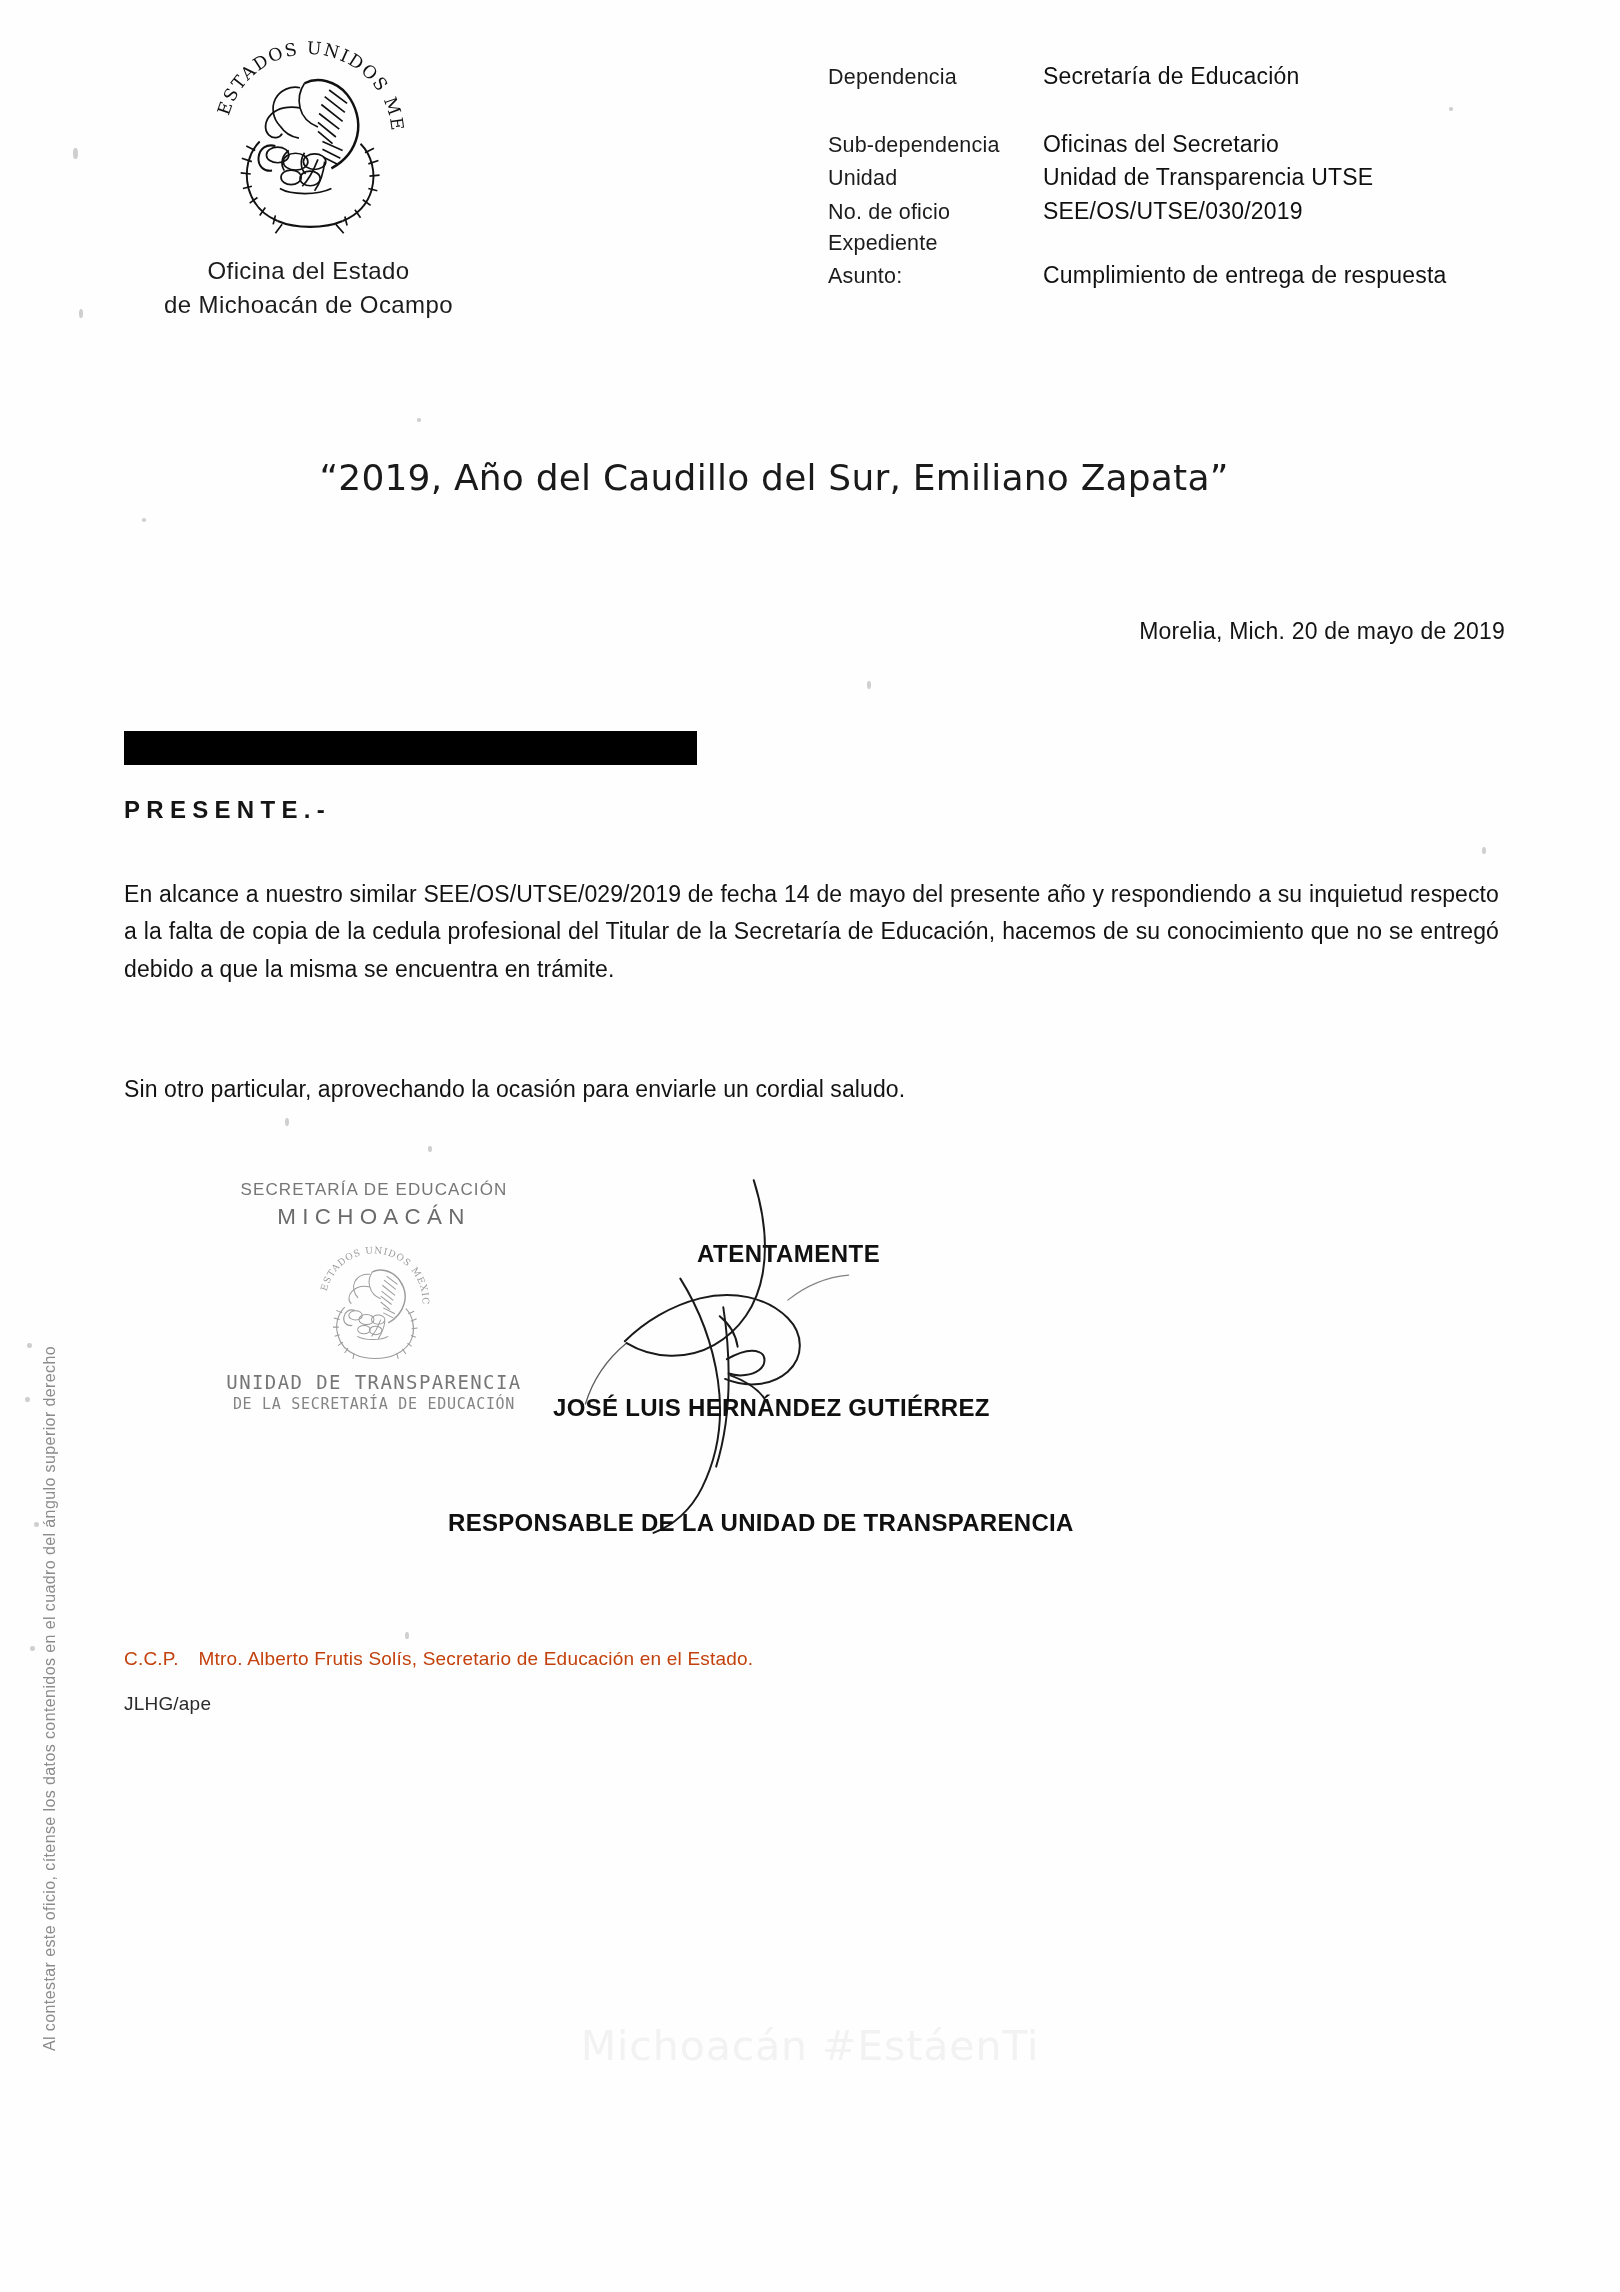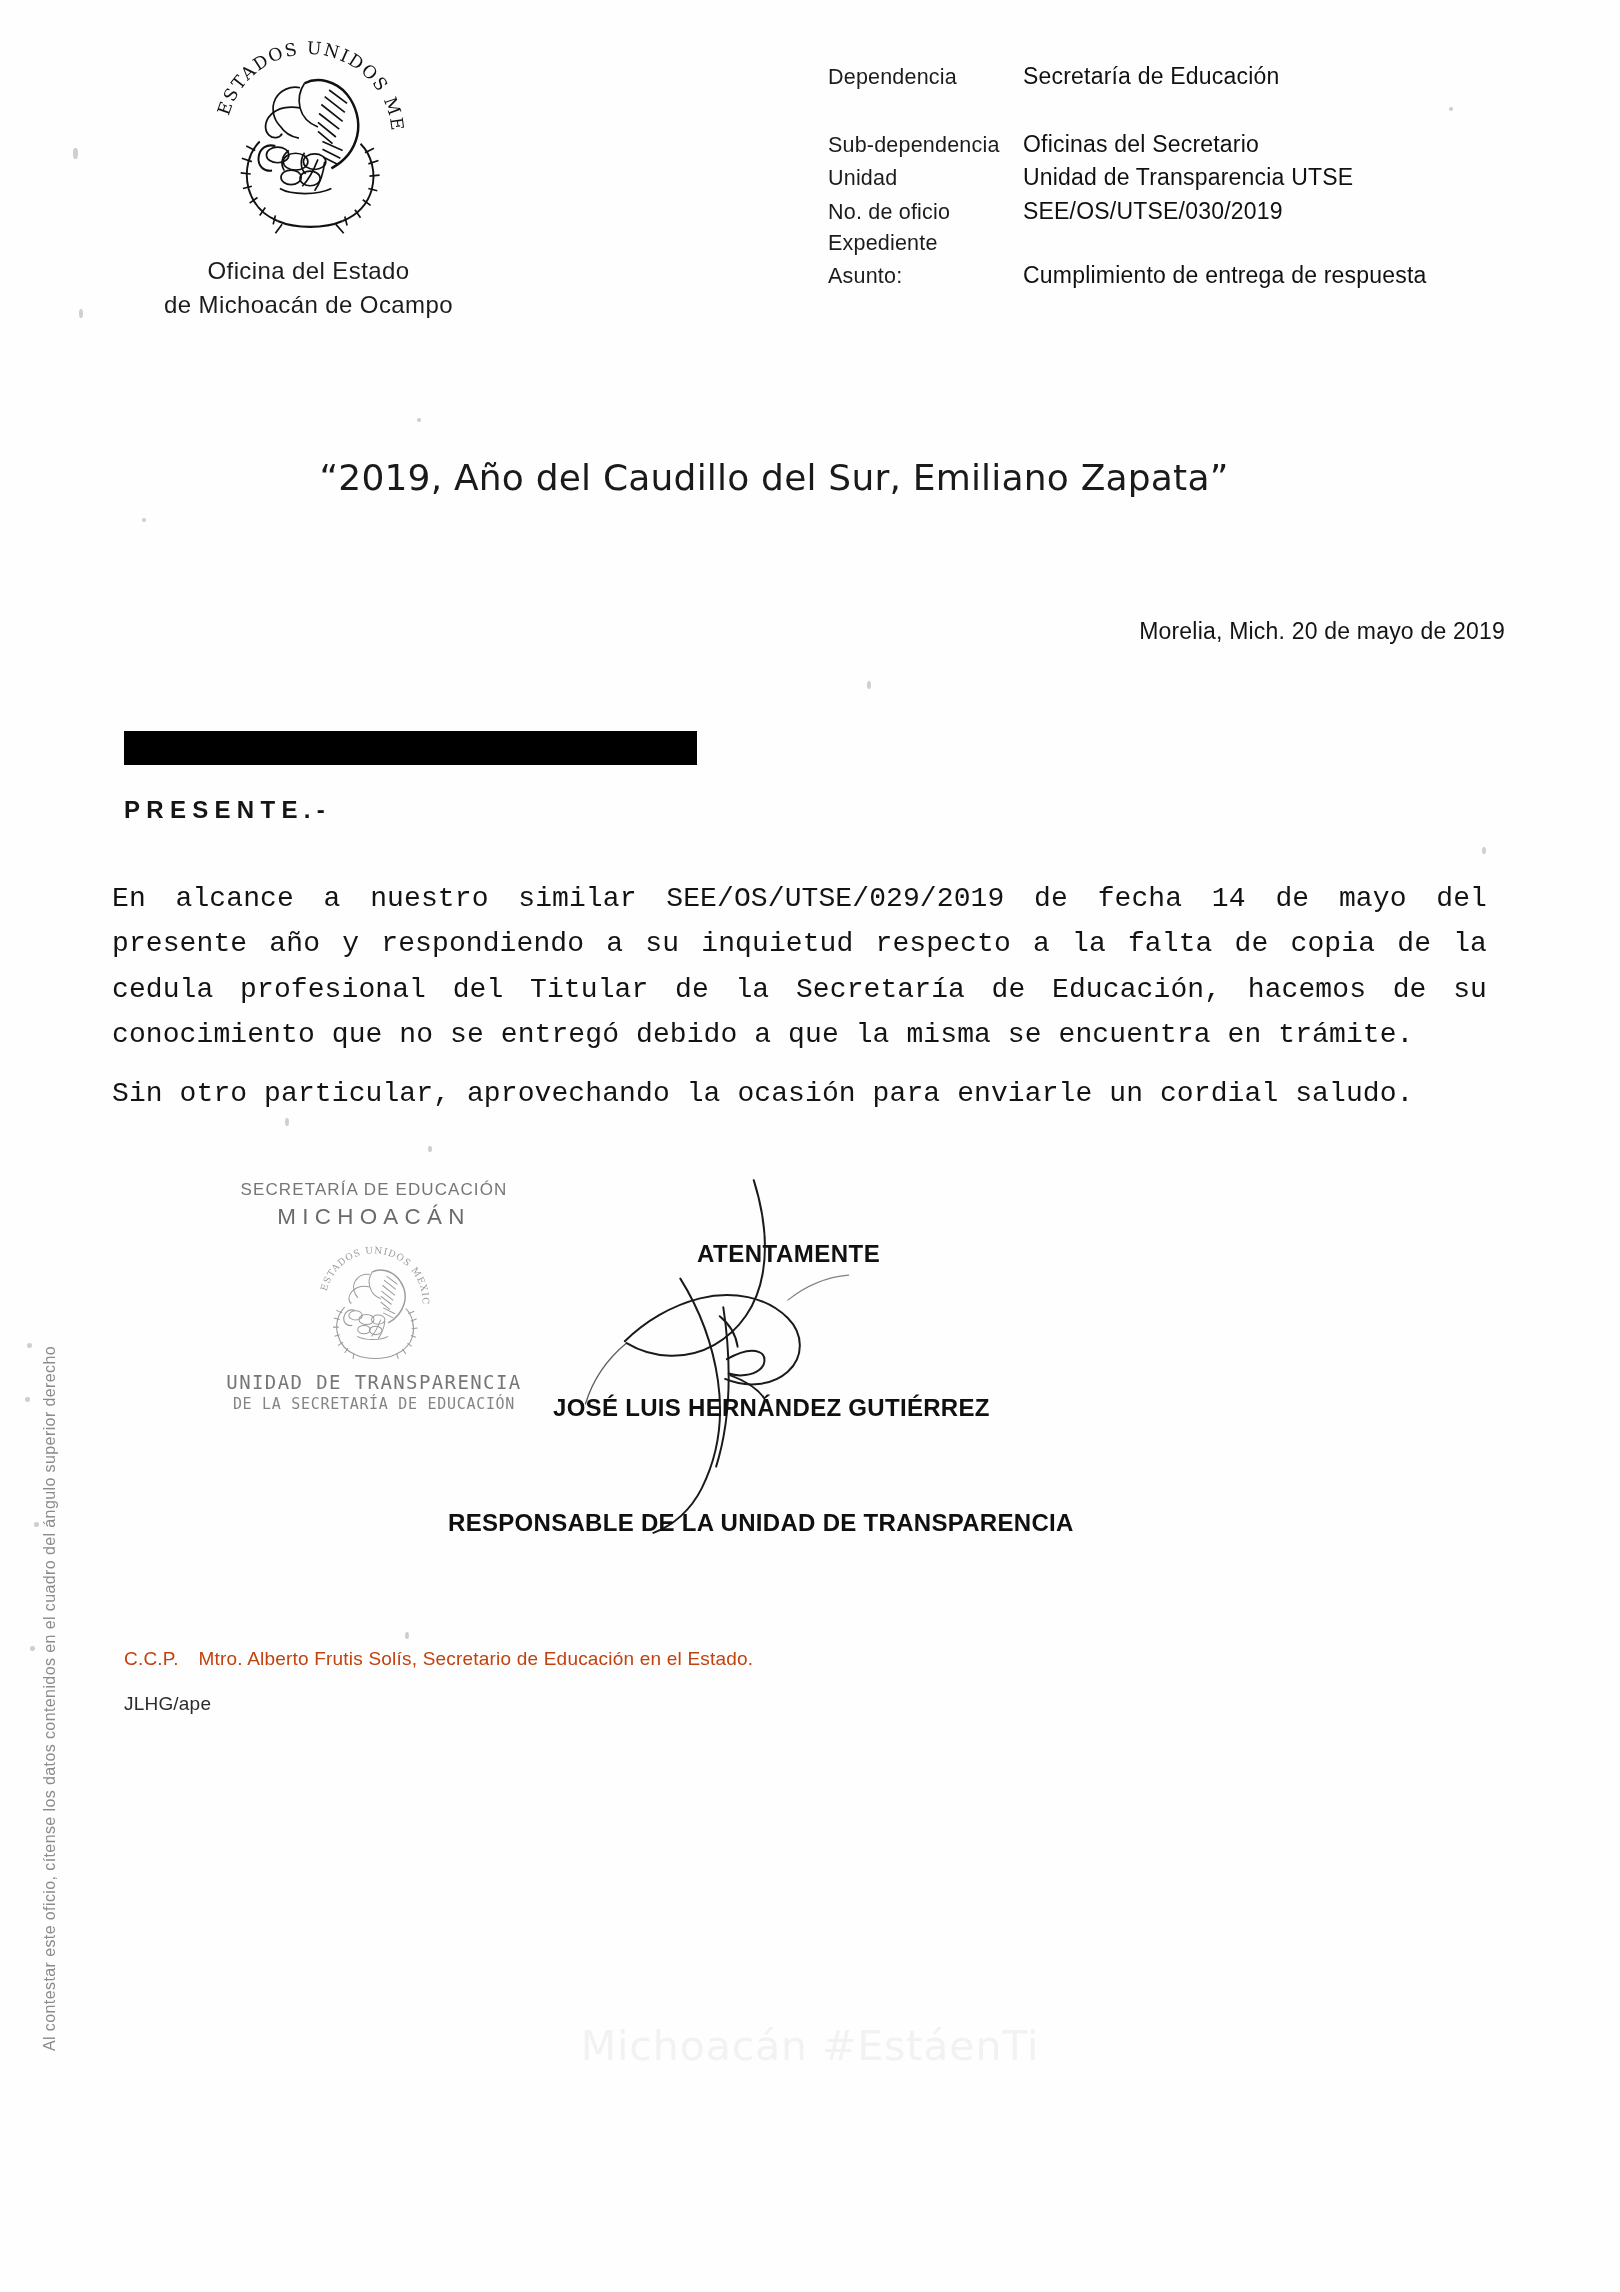--- a/index.html
+++ b/index.html
@@ -73,20 +73,21 @@
     left: 828px;
     top: 63px;
     width: 734px;
     font-size: 22.4px;
     color: #161616;
   }
   .field-row {
     display: flex;
     align-items: baseline;
     margin-bottom: 6.3px;
+    gap: 20px;
   }
   .field-row.gap-after { margin-bottom: 41px; }
   .field-label {
     flex: 0 0 195px;
     font-size: 21.5px;
     color: #1c1c1c;
     letter-spacing: 0.2px;
   }
   .field-value {
     flex: 1 1 auto;
@@ -134,28 +135,27 @@
     font-size: 24px;
     font-weight: bold;
     letter-spacing: 6.3px;
     color: #151515;
     margin-top: 20px;
   }
 
   
   .body-para {
     position: absolute;
-    left: 112px;
+    left: 124px;
     width: 1375px;
-    font-size: 28px;
+    font-size: 23px;
     line-height: 1.62;
     color: #131313;
     text-align: justify;
     letter-spacing: 0.1px;
-    font-family: Liberation Mono, monospace;
   }
   #para-main { top: 876px; }
   #para-closing { top: 1071px; text-align: left; }
 
   
   .stamp {
     position: absolute;
     left: 204px;
     top: 1180px;
     width: 340px;

